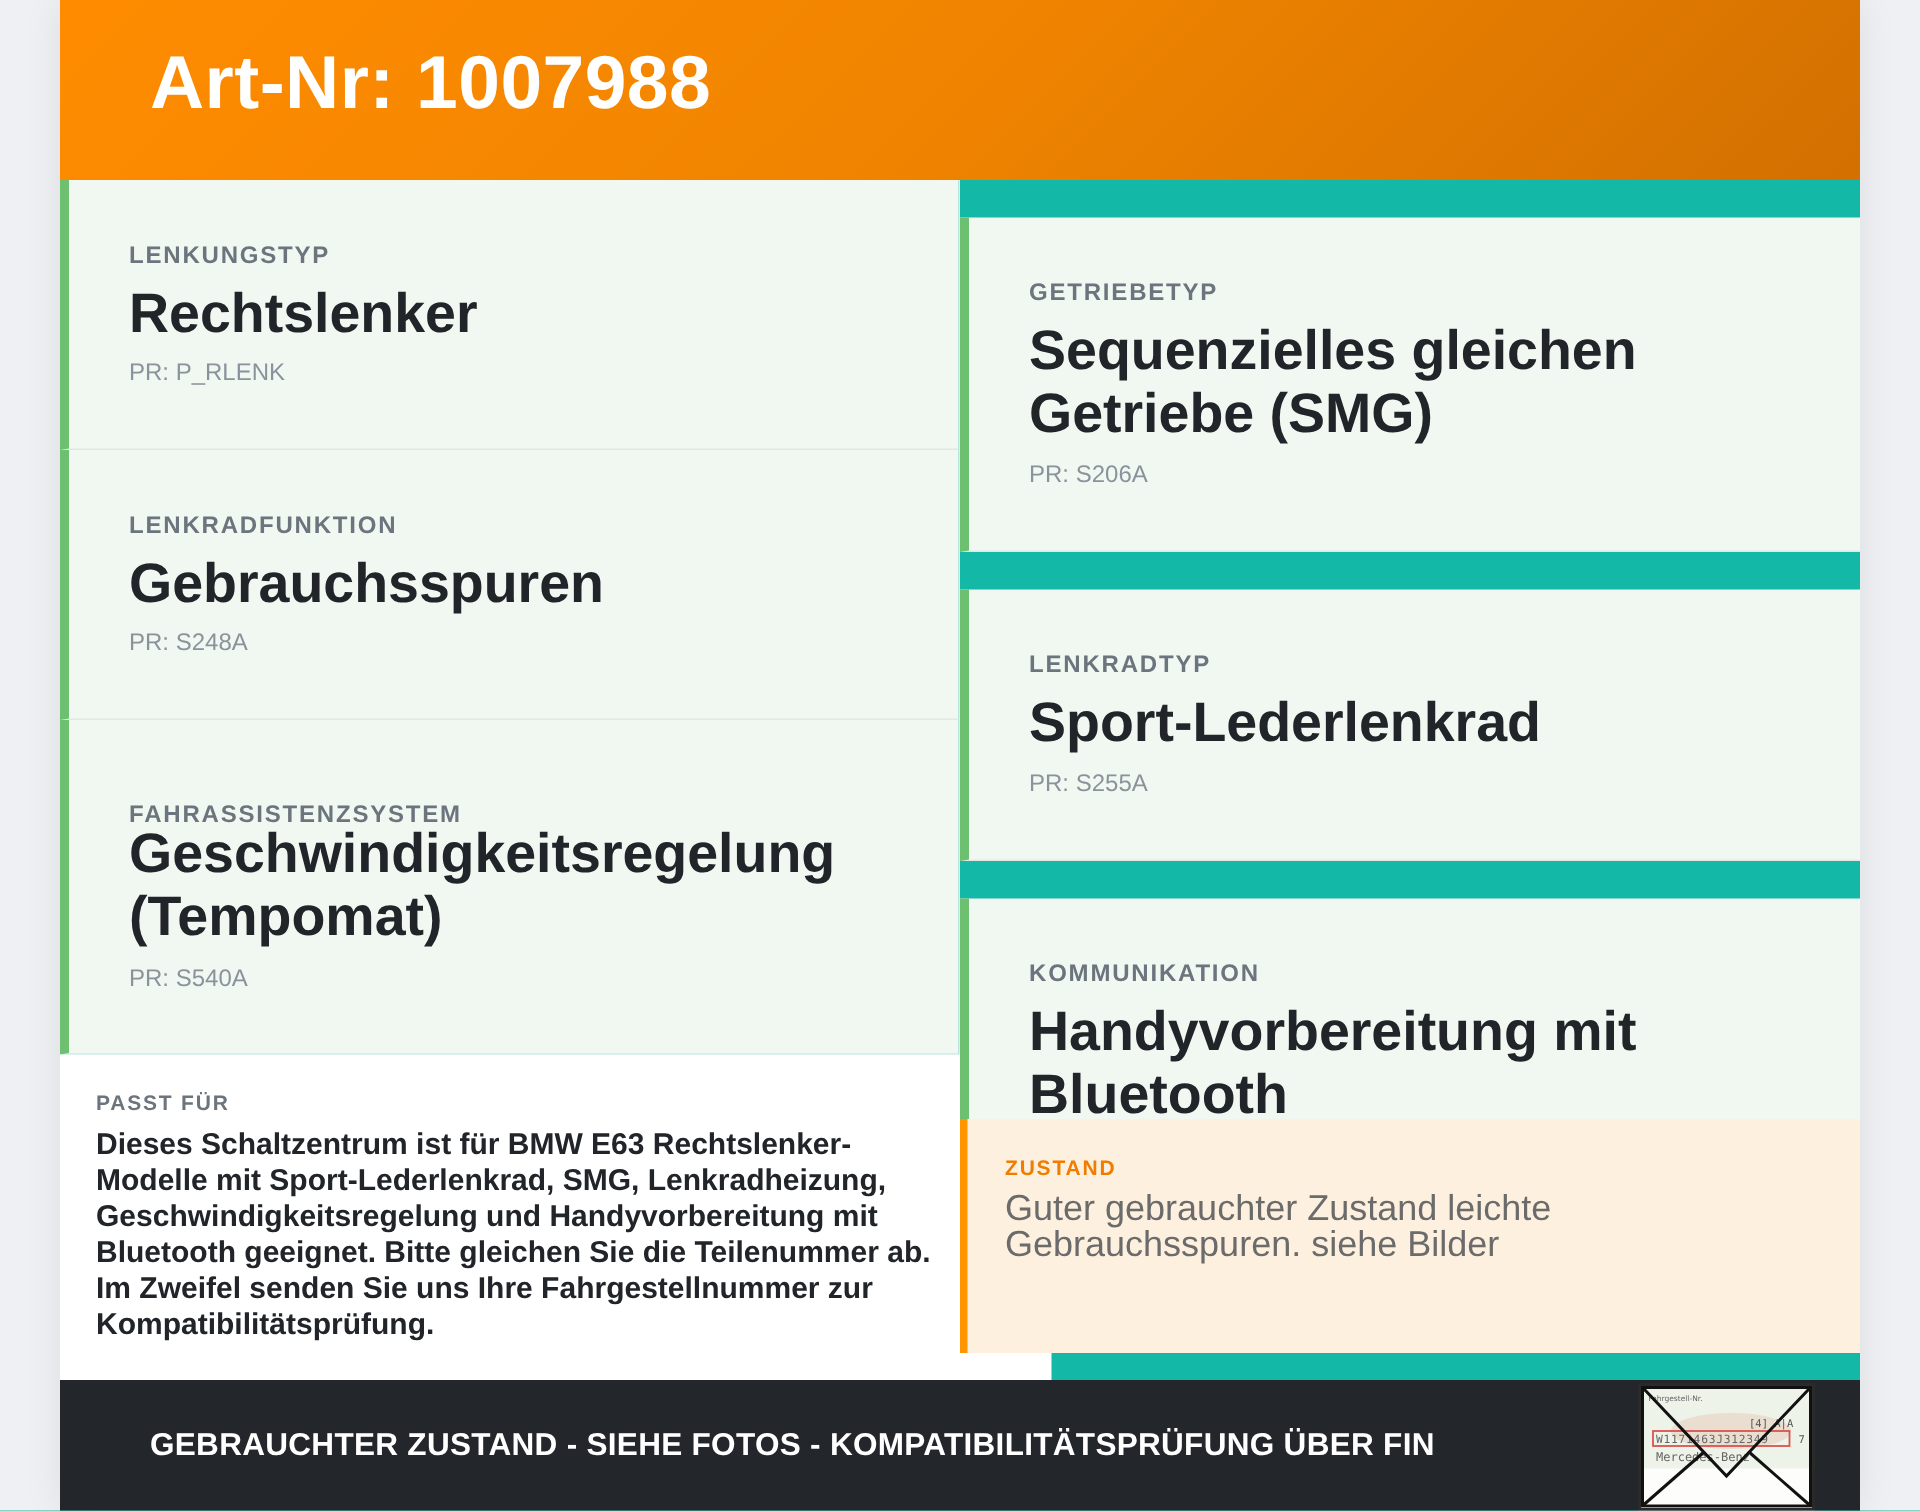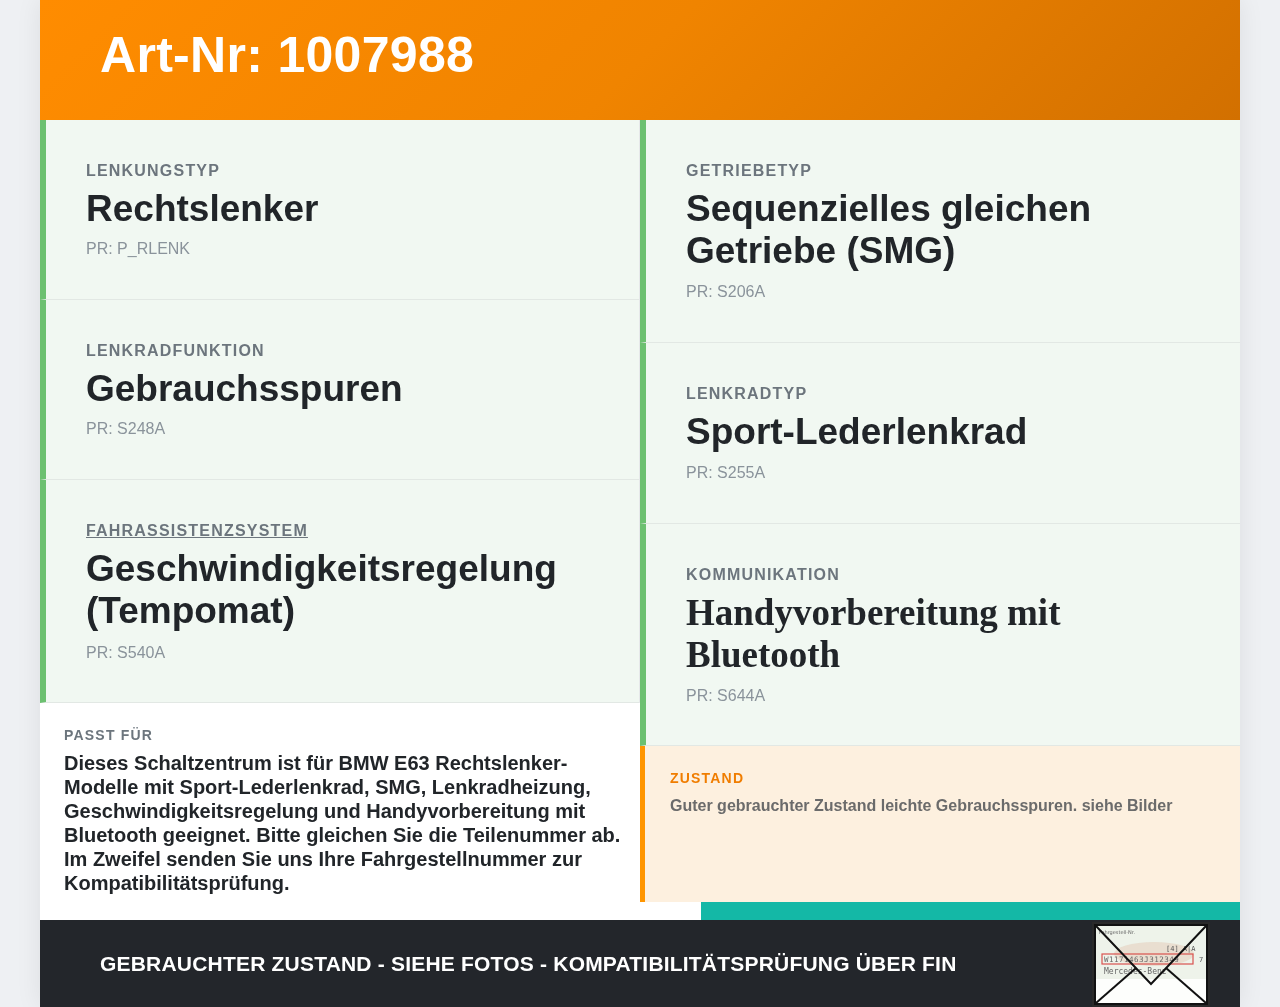--- a/index.html
+++ b/index.html
@@ -28,21 +28,21 @@
     .col { position: absolute; top: 0; width: 600px; height: 800px; }
     .col.left { left: 0; border-right: 1px solid #e6e8ea; }
     .col.right { left: 600px; }
     .card {
       position: relative;
       background: #f1f8f2;
       border-left: 6px solid #6cc070;
       border-bottom: 1px solid #e2e8e4;
       padding: 0 57px;
     }
-    .col.right .card { border-left-width: 6px; }
+    .col.right .card { border-left-width: 6px; margin-top: 25px; }
     .card .label {
       font-size: 16px; font-weight: 700; letter-spacing: 1.2px; color: #6c757d;
       text-transform: uppercase; position: absolute; left: 40px;
     }
     .card .value {
       font-size: 37px; font-weight: 700; color: #212529; line-height: 42px;
       position: absolute; left: 40px; right: 30px;
     }
     .card .code {
       font-size: 16px; color: #8a939b; position: absolute; left: 40px;
@@ -62,21 +62,21 @@
     .zustand {
       position: absolute; left: 0; top: 626px; width: 600px; height: 156px;
       background: #fdf0df; border-left: 5px solid #ff9500;
       padding: 24px 25px 0 25px;
     }
     .zustand .label {
       font-size: 14px; font-weight: 700; letter-spacing: 1.2px; color: #f07d00;
       text-transform: uppercase;
     }
     .zustand .text {
-      margin-top: 8px; font-size: 16px; font-weight: 700; color: #6b6b6b; line-height: 24px;
+      margin-top: 8px; font-size: 24px; font-weight: 400; color: #6b6b6b; line-height: 24px;
     }
     .footer {
       position: absolute; left: 0; top: 920px; width: 1200px; height: 87px;
       background: #23262b;
       display: flex; align-items: center;
       padding-left: 60px;
     }
     .footer .text {
       color: #ffffff; font-size: 21px; font-weight: 700; letter-spacing: 0.2px;
       text-transform: uppercase;
@@ -103,21 +103,21 @@
         <div class="label" style="top:42px;">Lenkungstyp</div>
         <div class="value" style="top:68px;">Rechtslenker</div>
         <div class="code" style="top:120px;">PR: P_RLENK</div>
       </div>
       <div class="card" style="height:180px;">
         <div class="label" style="top:42px;">Lenkradfunktion</div>
         <div class="value" style="top:68px;">Gebrauchsspuren</div>
         <div class="code" style="top:120px;">PR: S248A</div>
       </div>
       <div class="card" style="height:223px;">
-        <div class="label" style="top:42px;text-decoration:underline;">Fahrassistenzsystem</div>
+        <div class="label" style="top:55px;">Fahrassistenzsystem</div>
         <div class="value" style="top:68px;">Geschwindigkeitsregelung (Tempomat)</div>
         <div class="code" style="top:164px;">PR: S540A</div>
       </div>
 
       <div class="passt">
         <div class="label">Passt für</div>
         <div class="text">Dieses Schaltzentrum ist für BMW E63 Rechtslenker-Modelle mit Sport-Lederlenkrad, SMG, Lenkradheizung, Geschwindigkeitsregelung und Handyvorbereitung mit Bluetooth geeignet. Bitte gleichen Sie die Teilenummer ab. Im Zweifel senden Sie uns Ihre Fahrgestellnummer zur Kompatibilitätsprüfung.</div>
       </div>
     </div>
 
@@ -127,21 +127,21 @@
         <div class="value" style="top:68px; right:60px;">Sequenzielles gleichen Getriebe (SMG)</div>
         <div class="code" style="top:163px;">PR: S206A</div>
       </div>
       <div class="card" style="height:181px;">
         <div class="label" style="top:42px;text-align:center;">Lenkradtyp</div>
         <div class="value" style="top:68px;">Sport-Lederlenkrad</div>
         <div class="code" style="top:121px;">PR: S255A</div>
       </div>
       <div class="card" style="height:222px;">
         <div class="label" style="top:42px;">Kommunikation</div>
-        <div class="value" style="top:68px; right:110px;font-family:Liberation Serif, serif;">Handyvorbereitung mit Bluetooth</div>
+        <div class="value" style="top:68px; right:110px;">Handyvorbereitung mit Bluetooth</div>
         <div class="code" style="top:163px;">PR: S644A</div>
       </div>
 
       <div class="zustand">
         <div class="label">Zustand</div>
         <div class="text">Guter gebrauchter Zustand leichte Gebrauchsspuren. siehe Bilder</div>
       </div>
     </div>
 
   </div>

